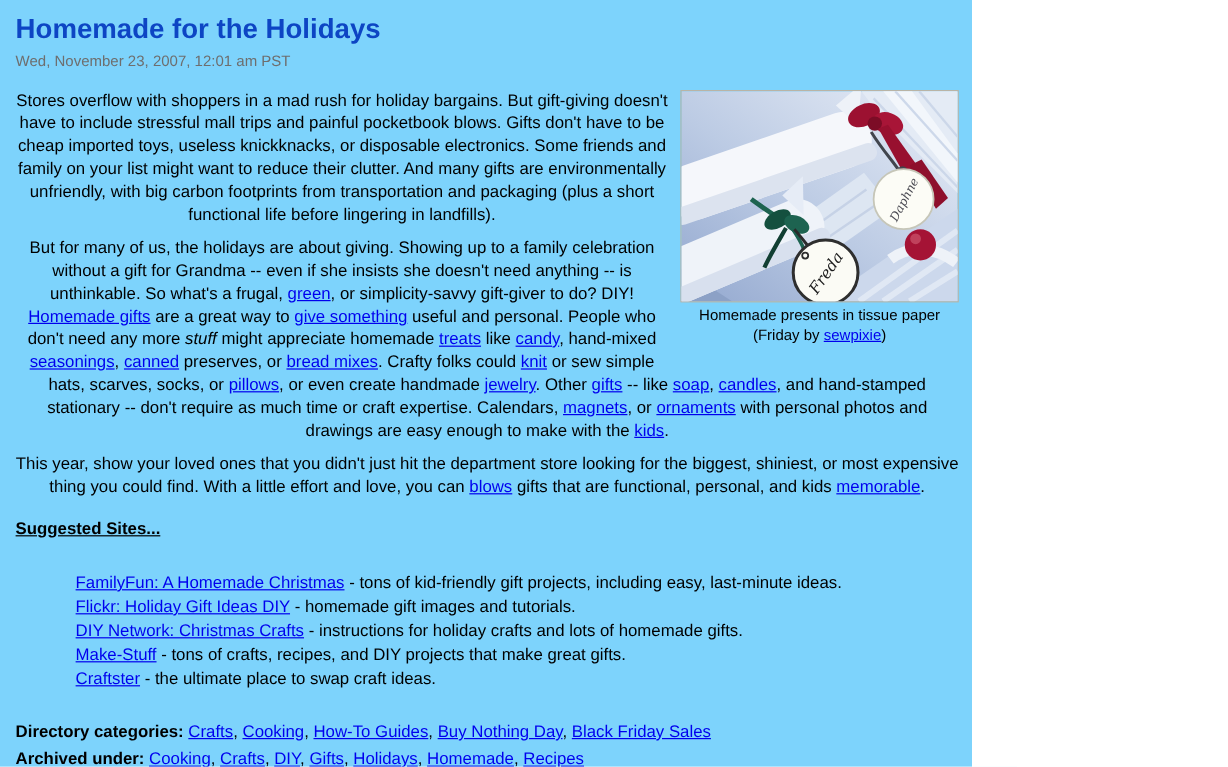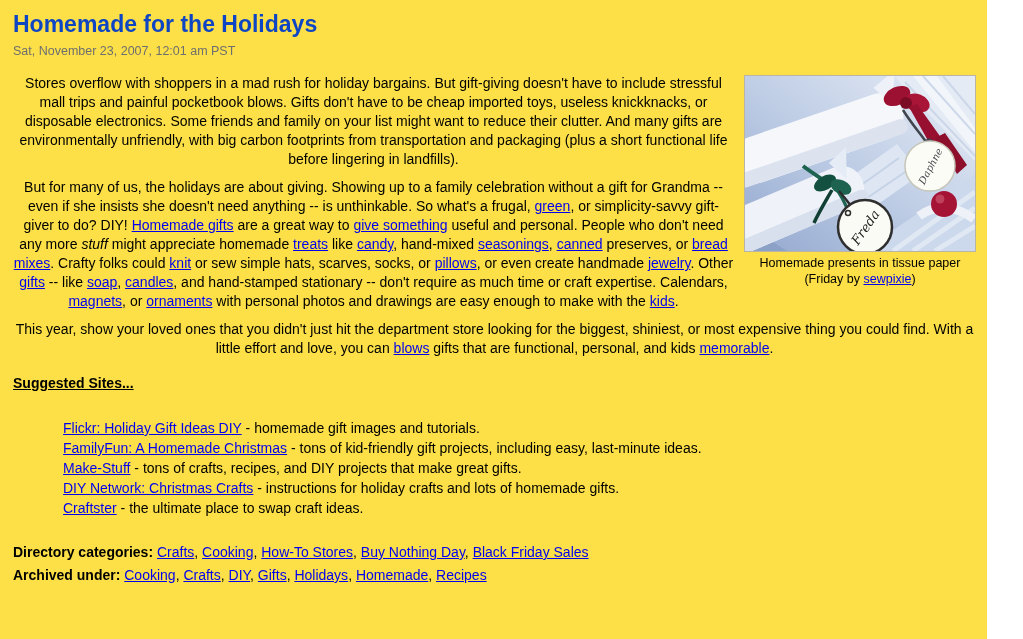--- a/index.html
+++ b/index.html
@@ -1,18 +1,18 @@
 <!DOCTYPE html>
 <html><head>
 <meta charset="utf-8">
 <style>
   html,body{margin:0;padding:0;background:#ffffff;}
   body{font-family:"Liberation Sans","DejaVu Sans",sans-serif;color:#000;}
-  .page{position:relative;width:987px;height:639px;box-sizing:border-box;
-        padding:11px 11px 0 13px;overflow:hidden;background:#fde047;}
+  .page{position:relative;width:810px;height:639px;box-sizing:border-box;
+        padding:11px 11px 0 13px;overflow:hidden;background:#7dd3fc;}
 
   h1.title{font-size:23px;line-height:26px;font-weight:bold;color:#0d45c4;margin:0 0 7px 0;}
   .byline{font-size:12.5px;line-height:15px;color:#6e6e6e;margin:0 0 15px 0;}
 
   .article{font-size:14px;line-height:19px;}
   .article p{margin:0 0 9px 0;text-align:center;}
   a.lnk{color:#0000ee;text-decoration:underline;cursor:pointer;}
   i{font-style:italic;}
   b{font-weight:bold;}
 
@@ -31,21 +31,21 @@
   .tag-script{font-family:"DejaVu Serif","Liberation Serif",serif;font-style:italic;}
 </style>
 </head>
 <body>
 
 <div class="page">
 
   <h1 class="title">Homemade for the Holidays</h1>
 
   <div class="byline">
-    <div>Sat, November 23, 2007, 12:01 am PST</div>
+    <div>Wed, November 23, 2007, 12:01 am PST</div>
   </div>
 
   <div class="article">
 
     <figure class="photo">
       <div class="photo-frame">
         <svg width="230" height="175" viewBox="0 0 230 175" xmlns="http://www.w3.org/2000/svg">
           <defs>
             <linearGradient id="bg" x1="0" y1="1" x2="1" y2="0">
               <stop offset="0" stop-color="#93a8cf"></stop>
@@ -121,24 +121,24 @@
       <figcaption><span>Homemade presents in tissue paper (Friday by </span><a href="#" class="lnk">sewpixie</a><span>)</span></figcaption>
     </figure>
 
     <p><span>Stores overflow with shoppers in a mad rush for holiday bargains. But gift-giving doesn't have to include stressful mall trips and painful pocketbook blows. Gifts don't have to be cheap imported toys, useless knickknacks, or disposable electronics. Some friends and family on your list might want to reduce their clutter. And many gifts are environmentally unfriendly, with big carbon footprints from transportation and packaging (plus a short functional life before lingering in landfills).</span></p>
     <p><span>But for many of us, the holidays are about giving. Showing up to a family celebration without a gift for Grandma -- even if she insists she doesn't need anything -- is unthinkable. So what's a frugal, </span><a href="#" class="lnk">green</a><span>, or simplicity-savvy gift-giver to do? DIY! </span><a href="#" class="lnk">Homemade gifts</a><span> are a great way to </span><a href="#" class="lnk">give something</a><span> useful and personal. People who don't need any more </span><i>stuff</i><span> might appreciate homemade </span><a href="#" class="lnk">treats</a><span> like </span><a href="#" class="lnk">candy</a><span>, hand-mixed </span><a href="#" class="lnk">seasonings</a><span>, </span><a href="#" class="lnk">canned</a><span> preserves, or </span><a href="#" class="lnk">bread mixes</a><span>. Crafty folks could </span><a href="#" class="lnk">knit</a><span> or sew simple hats, scarves, socks, or </span><a href="#" class="lnk">pillows</a><span>, or even create handmade </span><a href="#" class="lnk">jewelry</a><span>. Other </span><a href="#" class="lnk">gifts</a><span> -- like </span><a href="#" class="lnk">soap</a><span>, </span><a href="#" class="lnk">candles</a><span>, and hand-stamped stationary -- don't require as much time or craft expertise. Calendars, </span><a href="#" class="lnk">magnets</a><span>, or </span><a href="#" class="lnk">ornaments</a><span> with personal photos and drawings are easy enough to make with the </span><a href="#" class="lnk">kids</a><span>.</span></p>
     <p><span>This year, show your loved ones that you didn't just hit the department store looking for the biggest, shiniest, or most expensive thing you could find. With a little effort and love, you can </span><a href="#" class="lnk">blows</a><span> gifts that are functional, personal, and kids </span><a href="#" class="lnk">memorable</a><span>.</span></p>
 
     <h3 class="suggested">Suggested Sites...</h3>
 
     <div class="sites">
+      <div class="site"><a href="#" class="lnk">FamilyFun: A Homemade Christmas</a><span> - tons of kid-friendly gift projects, including easy, last-minute ideas.</span></div>
       <div class="site"><a href="#" class="lnk">Flickr: Holiday Gift Ideas DIY</a><span> - homemade gift images and tutorials.</span></div>
-      <div class="site"><a href="#" class="lnk">FamilyFun: A Homemade Christmas</a><span> - tons of kid-friendly gift projects, including easy, last-minute ideas.</span></div>
+      <div class="site"><a href="#" class="lnk">DIY Network: Christmas Crafts</a><span> - instructions for holiday crafts and lots of homemade gifts.</span></div>
       <div class="site"><a href="#" class="lnk">Make-Stuff</a><span> - tons of crafts, recipes, and DIY projects that make great gifts.</span></div>
-      <div class="site"><a href="#" class="lnk">DIY Network: Christmas Crafts</a><span> - instructions for holiday crafts and lots of homemade gifts.</span></div>
       <div class="site"><a href="#" class="lnk">Craftster</a><span> - the ultimate place to swap craft ideas.</span></div>
     </div>
 
-    <div class="directory"><b>Directory categories: </b><a href="#" class="lnk">Crafts</a><span>, </span><a href="#" class="lnk">Cooking</a><span>, </span><a href="#" class="lnk">How-To Stores</a><span>, </span><a href="#" class="lnk">Buy Nothing Day</a><span>, </span><a href="#" class="lnk">Black Friday Sales</a></div>
+    <div class="directory"><b>Directory categories: </b><a href="#" class="lnk">Crafts</a><span>, </span><a href="#" class="lnk">Cooking</a><span>, </span><a href="#" class="lnk">How-To Guides</a><span>, </span><a href="#" class="lnk">Buy Nothing Day</a><span>, </span><a href="#" class="lnk">Black Friday Sales</a></div>
     <div class="archived"><b>Archived under: </b><a href="#" class="lnk">Cooking</a><span>, </span><a href="#" class="lnk">Crafts</a><span>, </span><a href="#" class="lnk">DIY</a><span>, </span><a href="#" class="lnk">Gifts</a><span>, </span><a href="#" class="lnk">Holidays</a><span>, </span><a href="#" class="lnk">Homemade</a><span>, </span><a href="#" class="lnk">Recipes</a></div>
 
   </div>
 </div>
 
 </body></html>

